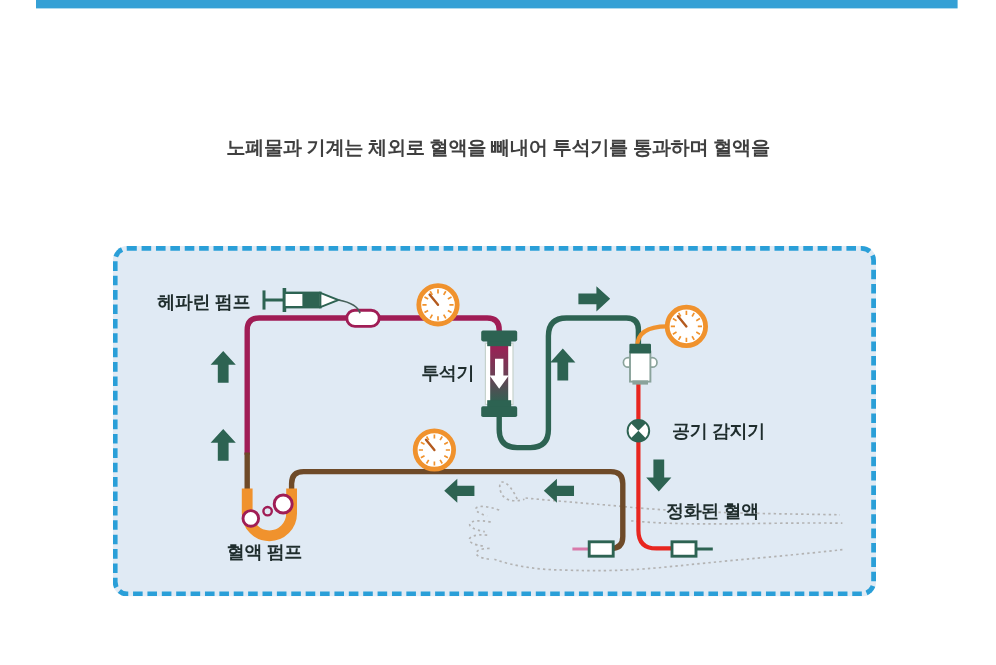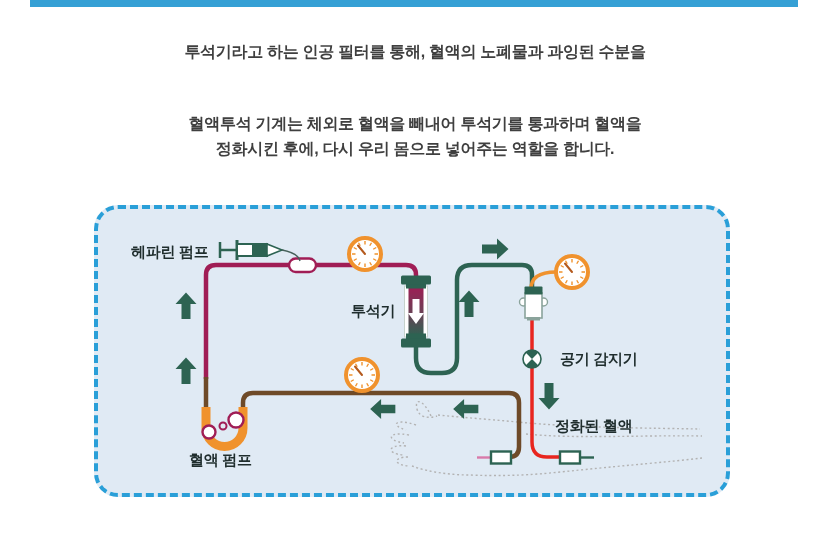--- a/index.html
+++ b/index.html
@@ -16,21 +16,21 @@
     position:absolute;left:0;width:830px;text-align:center;
     font-size:16px;font-weight:600;line-height:25px;color:var(--text);
     letter-spacing:-0.3px;
   }
   .para1{top:39px;}
   .para2{top:111px;}
   .diagram-panel{
     position:absolute;left:94px;top:205px;width:636px;height:292px;
     background:var(--panel-bg);
     border:4px dashed var(--border-blue);
-    border-radius:24px;box-sizing:border-box;
+    border-radius:12px;box-sizing:border-box;
   }
   .diagram-svg{position:absolute;left:0;top:0;}
   
   .tube-crimson{stroke:var(--crimson);stroke-width:4.5;fill:none;}
   .tube-green{stroke:var(--green);stroke-width:4.5;fill:none;}
   .tube-brown{stroke:var(--brown);stroke-width:4.5;fill:none;}
   .tube-red{stroke:var(--red);stroke-width:3.5;fill:none;}
   .tube-orange{stroke:var(--orange);stroke-width:3.5;fill:none;}
   .thin-tube{stroke:#46615a;stroke-width:1.4;fill:none;}
   .pump-u{stroke:var(--orange);stroke-width:9;fill:none;}
@@ -60,26 +60,24 @@
   .hand{stroke:var(--hand);stroke-width:1.4;fill:none;stroke-dasharray:2 2.6;}
   .svg-label{font-family:"Liberation Sans","DejaVu Sans",sans-serif;
     font-size:15px;font-weight:700;fill:var(--label);letter-spacing:-0.3px;}
 </style>
 </head>
 <body>
 
 <div class="top-bar"></div>
 
 <div class="intro-para para1">
-  <div>투석기라고 하는 인공 필터를 통해, 혈액의 노폐물과 과잉된 수분을</div>
 </div>
 
 <div class="intro-para para2">
-  <div>혈액투석 기계는 체외로 혈액을 빼내어 투석기를 통과하며 혈액을</div>
-  <div>정화시킨 후에, 다시 우리 몸으로 넣어주는 역할을 합니다.</div>
+  <div>노폐물과 기계는 체외로 혈액을 빼내어 투석기를 통과하며 혈액을</div>
 </div>
 
 <div class="diagram-panel">
 <svg class="diagram-svg" width="628" height="284" viewBox="0 0 628 284">
   <defs>
     <linearGradient id="dialyzerGrad" x1="0" y1="0" x2="0" y2="1">
       <stop offset="0" style="stop-color:var(--crimson)"></stop>
       <stop offset="0.5" style="stop-color:#6d3f55"></stop>
       <stop offset="1" style="stop-color:var(--green)"></stop>
     </linearGradient>

